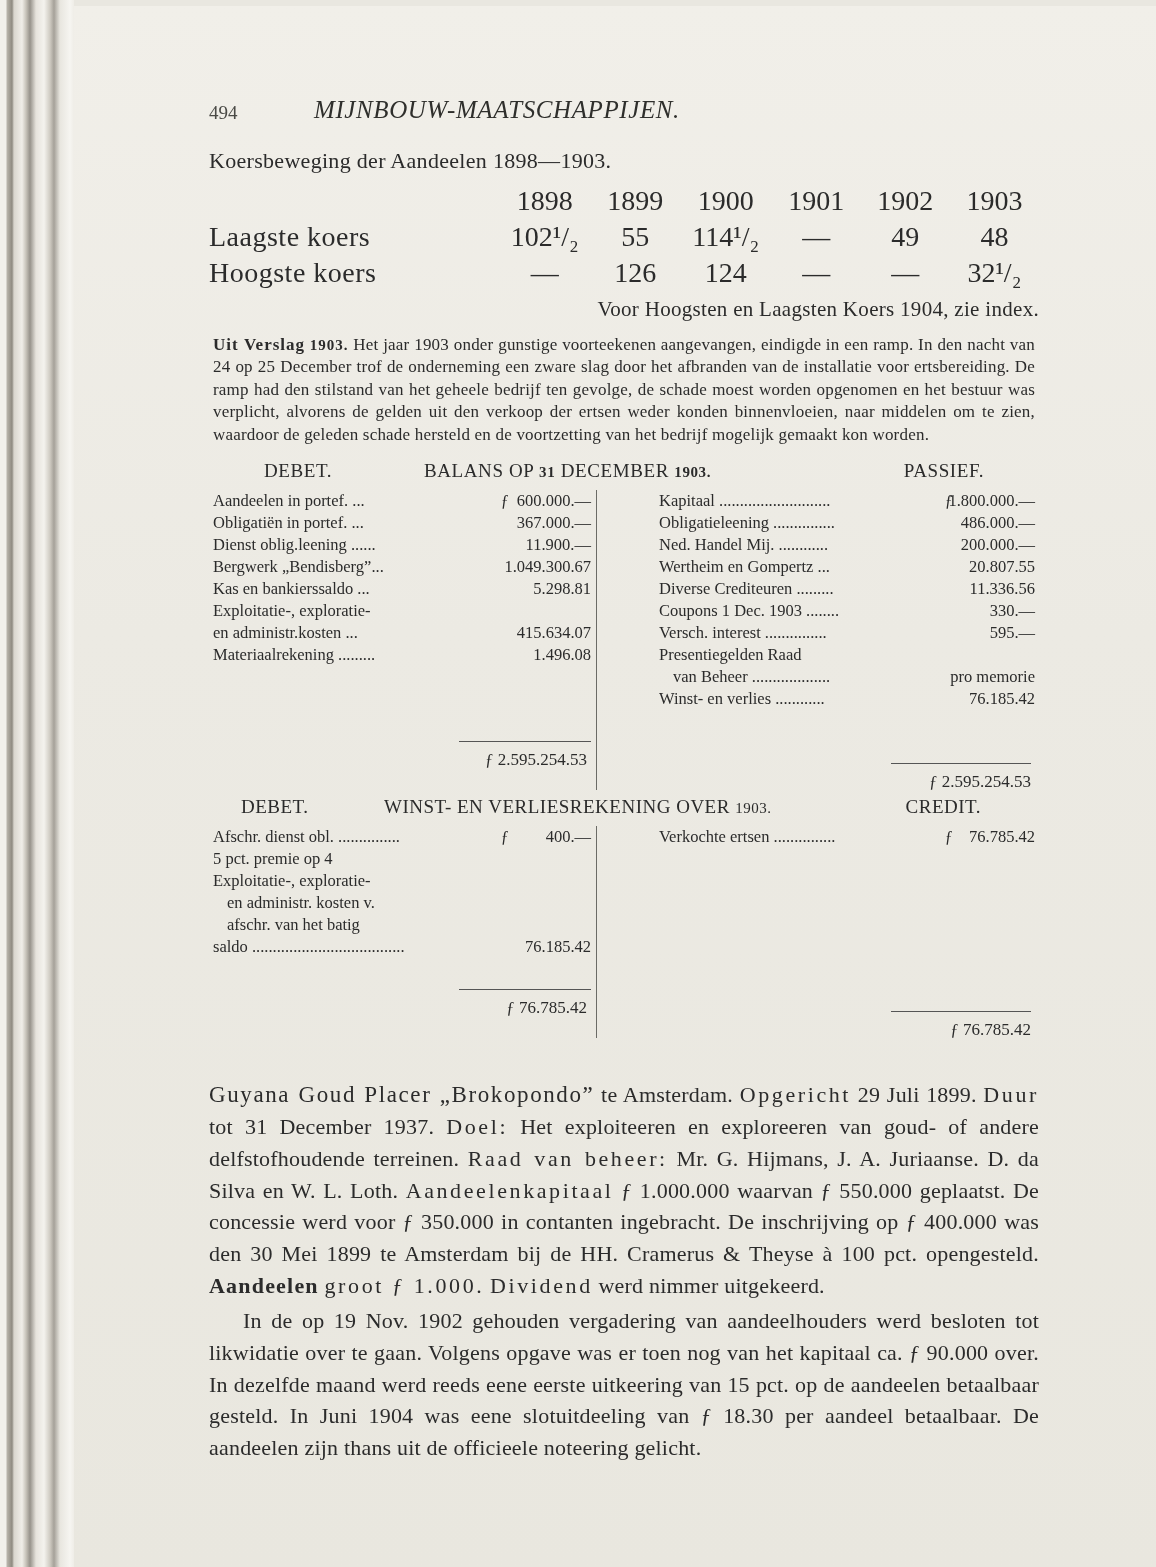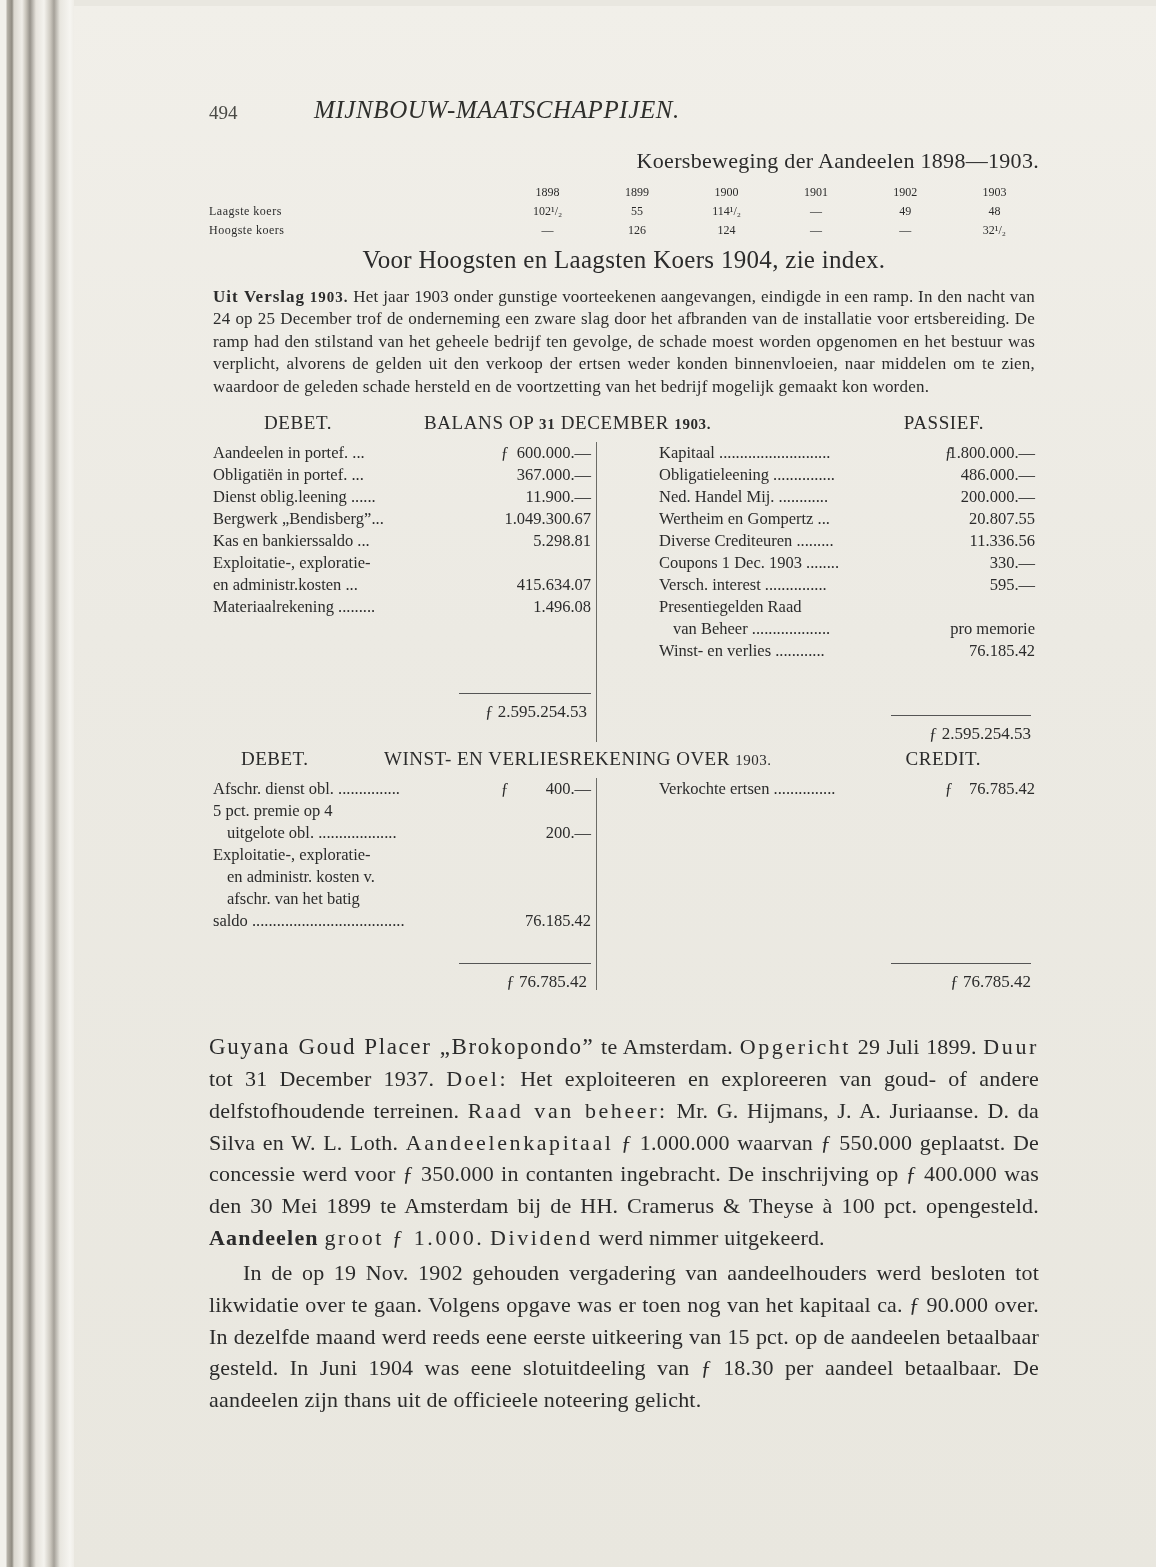--- a/index.html
+++ b/index.html
@@ -18,29 +18,29 @@
     background:#fde047;}
   .sheet{position:absolute;left:0;top:0;right:0;bottom:0;
     background:linear-gradient(180deg,#f1efe9 0%,#eceae3 40%,#e9e7df 100%);}
   .content{position:absolute;left:135px;top:0;width:830px;}
 
   
   .hdr{position:relative;margin-top:90px;height:34px;}
   .folio{position:absolute;left:0;top:6px;font-size:19px;color:#4a4a46;}
   .runhead{position:absolute;left:105px;top:0;font-style:italic;font-size:25px;letter-spacing:.6px;color:#2f2f2c;}
 
-  .center{text-align:right;}
+  .center{text-align:left;}
   .koersline{font-size:22px;margin-top:18px;letter-spacing:.3px;}
 
   
-  table.koers{border-collapse:collapse;margin-top:9px;width:100%;font-size:12px;}
+  table.koers{border-collapse:collapse;margin-top:9px;width:100%;font-size:28px;}
   table.koers td{padding:2px 0;white-space:nowrap;}
   td.lbl{width:330px;letter-spacing:.5px;}
   td.num{text-align:center;width:100px;}
-  .voorlijn{font-size:25px;text-align:center;margin-top:6px;letter-spacing:.3px;}
+  .voorlijn{font-size:21px;text-align:right;margin-top:6px;letter-spacing:.3px;}
 
   
   .verslag{margin-top:12px;font-size:17px;line-height:1.32;text-align:justify;
     letter-spacing:.2px;padding:0 4px;}
   .verslag b{font-weight:bold;letter-spacing:1px;}
   .sm{font-size:15px;}
 
   
   .balhdr{margin-top:14px;font-size:19px;position:relative;height:26px;letter-spacing:.6px;}
   .balhdr .a{position:absolute;left:55px;}
@@ -252,24 +252,20 @@
       <div class="col colL">
         <div class="row">
             <span class="t">Afschr. dienst obl. ...............</span>
             <span class="cur">ƒ</span>
             <span class="v">400.—</span>
           </div>
         <div class="row">
             <span class="t">5 pct. premie op 4</span>
           </div>
         <div class="row">
-            <span class="t" style="left:18px">uitgelote obl.  ...................</span>
-            <span class="v">200.—</span>
-          </div>
-        <div class="row">
             <span class="t">Exploitatie-, exploratie-</span>
           </div>
         <div class="row">
             <span class="t" style="left:18px">en administr. kosten v.</span>
           </div>
         <div class="row">
             <span class="t" style="left:18px">afschr. van het batig</span>
           </div>
         <div class="row">
             <span class="t">saldo .....................................</span>

